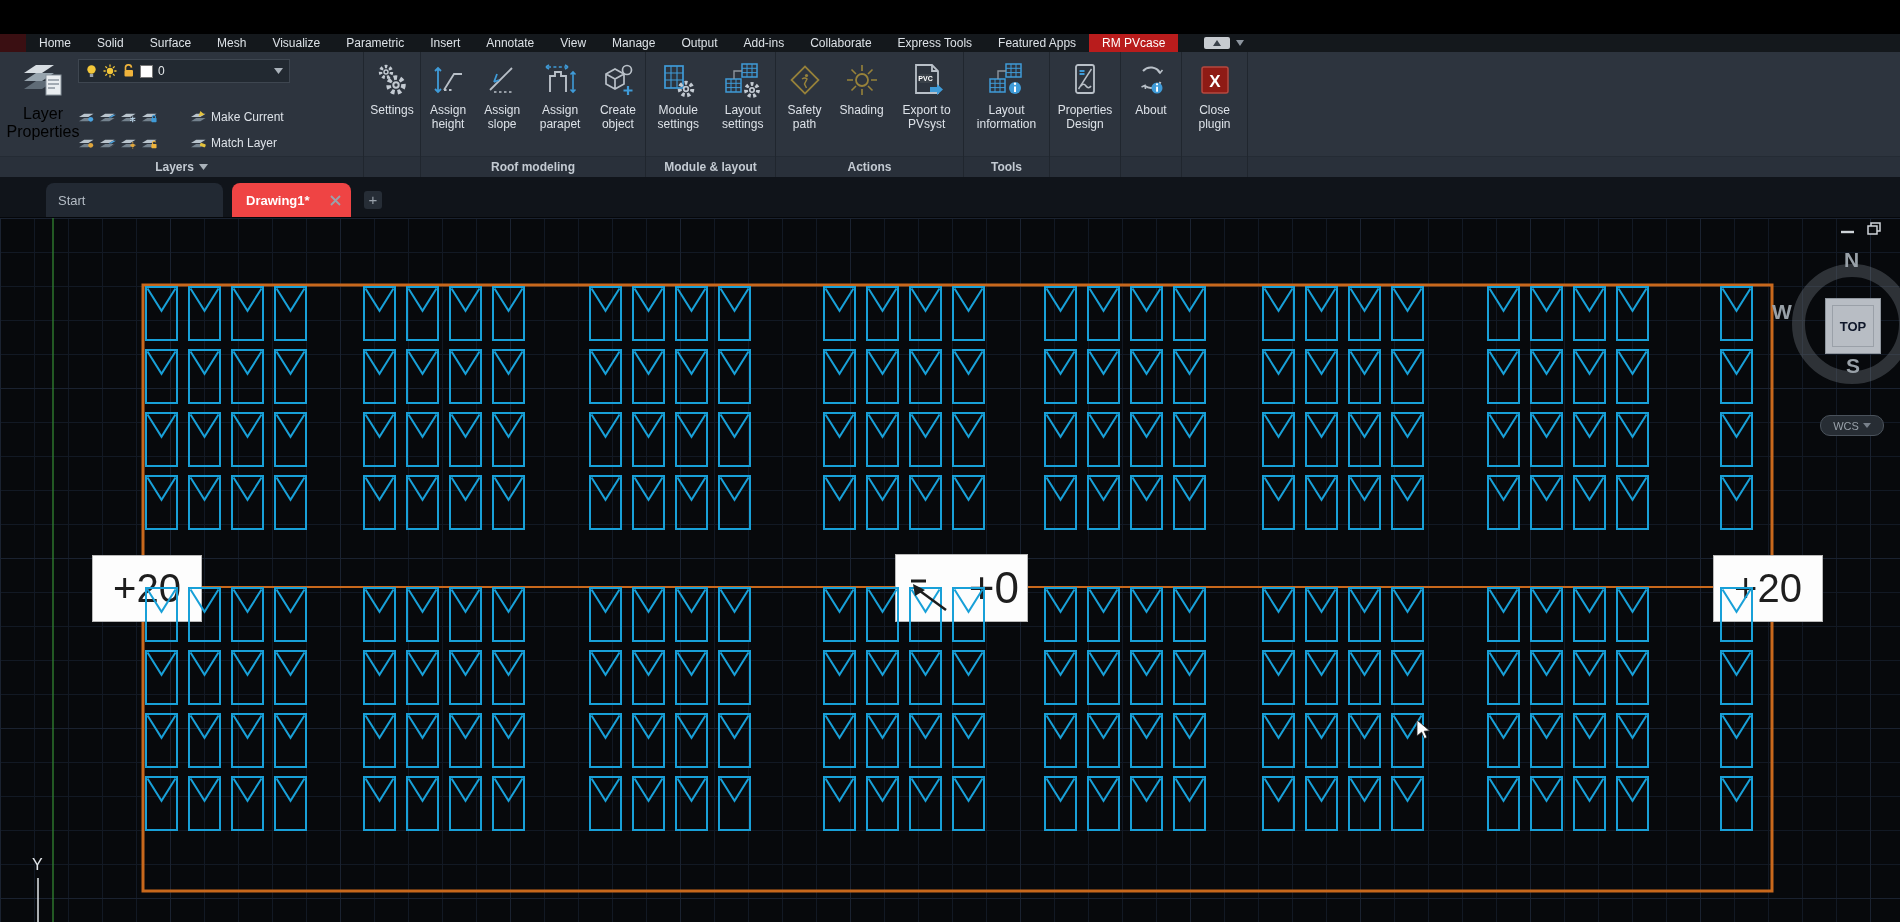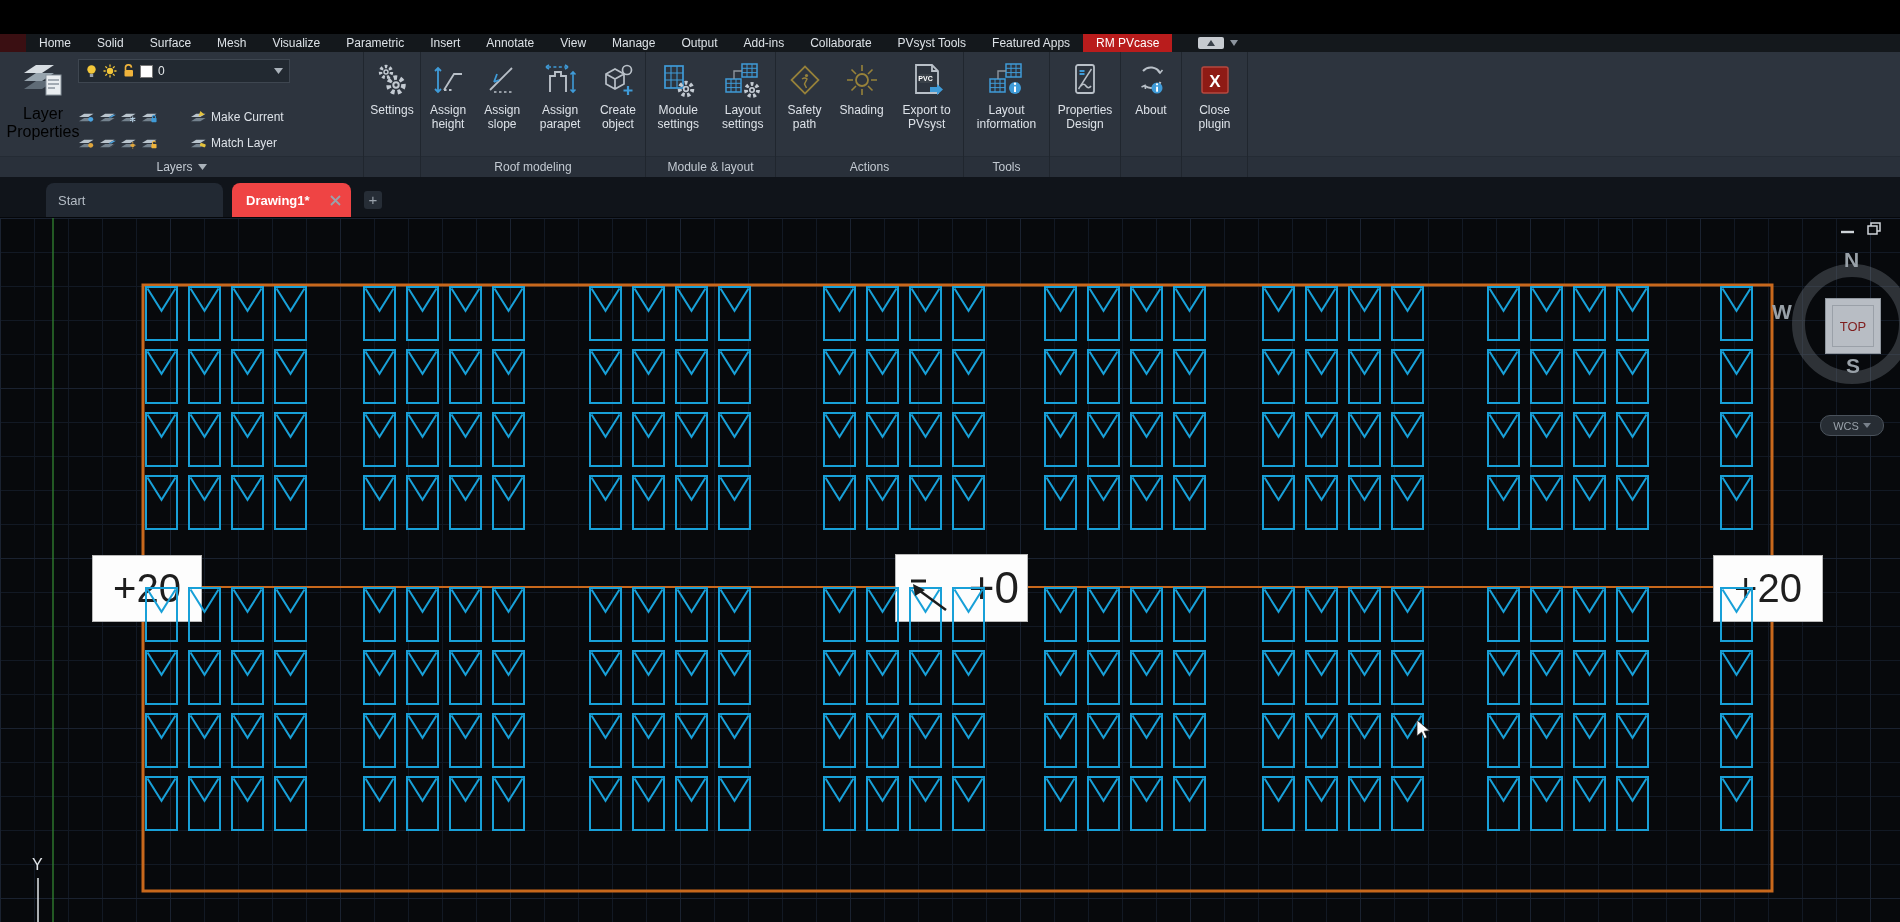--- a/index.html
+++ b/index.html
@@ -12,21 +12,21 @@
   .menu-items{display:flex;align-items:stretch;}
   .menu-tab{padding:0 13px;line-height:18px;white-space:nowrap;cursor:default;}
   .menu-tab.active{background:#b91c1c;color:#fff;}
   .ribbon-collapse{display:flex;align-items:center;gap:6px;margin-left:26px;}
   .collapse-pill{width:26px;height:12px;background:#c7cbd0;border-radius:2px;display:flex;align-items:center;justify-content:center;}
   
   .ribbon{position:absolute;top:18px;left:0;width:100%;height:125px;background:#2d343e;display:flex;z-index:29;}
   .panel{display:flex;flex-direction:column;border-right:1px solid #20262e;box-sizing:border-box;}
   .panel-content{flex:1;display:flex;align-items:stretch;justify-content:space-evenly;position:relative;}
   .panel-label{height:20px;background:#29303a;border-top:1px solid #242b34;color:#c3cad2;
-               font-size:12px;line-height:19px;text-align:center;white-space:nowrap;display:flex;align-items:center;justify-content:center;gap:5px;}
+               font-size:12px;line-height:19px;text-align:center;white-space:nowrap;display:flex;align-items:center;justify-content:center;gap:5px;font-weight:bold;}
   .big-btn{display:flex;flex-direction:column;align-items:center;padding-top:5px;width:58px;cursor:default;}
   .big-btn .ic{height:46px;display:flex;align-items:center;justify-content:center;}
   .big-btn .lbl{font-size:12px;line-height:14px;color:#dde2e8;text-align:center;white-space:nowrap;}
   .w66{width:66px;} .w74{width:74px;} .w84{width:84px;}
   
   .layers-panel .panel-content{display:block;}
   .layerprops{position:absolute;left:6px;top:2px;width:74px;height:100px;display:flex;flex-direction:column;align-items:center;padding-top:3px;}
   .layer-combo{position:absolute;left:78px;top:7px;width:212px;height:24px;background:#222931;border:1px solid #3e4650;
                display:flex;align-items:center;gap:5px;padding:0 6px;box-sizing:border-box;}
   .layer-combo .lc-val{color:#e3e7ea;font-size:12px;flex:1;}
@@ -51,21 +51,21 @@
              z-index:2;font-family:"Liberation Sans",sans-serif;}
   #annotations{position:absolute;inset:0;z-index:2;}
   #modules-svg{z-index:3;} #underlay-svg{z-index:1;} #marker-svg{z-index:4;}
   
   .viewcube{position:absolute;left:1780px;top:34px;width:140px;height:200px;z-index:5;color:#99a1a8;}
   .vc-ring{position:absolute;left:12px;top:12px;width:94px;height:94px;border:13px solid rgba(110,118,127,.38);border-radius:50%;}
   .vc-letter{position:absolute;font-size:21px;font-weight:bold;}
   .vc-face{position:absolute;left:45px;top:46px;width:54px;height:54px;background:#b8bdc4;border:1px solid #8e959d;
            display:flex;align-items:center;justify-content:center;}
   .vc-face-inner{width:40px;height:40px;border:1px solid #9aa0a8;display:flex;align-items:center;justify-content:center;
-                 font-size:13px;font-weight:normal;color:#7f1d1d;}
+                 font-size:13px;font-weight:bold;color:#0f172a;}
   .wcs-pill{position:absolute;left:40px;top:163px;width:62px;height:19px;background:#272d34;border:1px solid #4a525b;
             border-radius:10px;color:#98a0a8;font-size:11px;display:flex;align-items:center;justify-content:center;gap:4px;}
   
   .cmdbar{position:absolute;left:404px;top:714px;width:1148px;height:23px;display:flex;z-index:6;align-items:stretch;}
   .cmd-grip{width:12px;background:#20262d;background-image:radial-gradient(#a9b1b9 1px,transparent 1.2px);
             background-size:6px 6px;background-position:2px 3px;}
   .cmd-darkseg{width:48px;background:#20262d;display:flex;align-items:center;justify-content:space-evenly;}
   .cmd-input{flex:1;background:#cdd0d3;display:flex;align-items:center;gap:6px;padding-left:8px;border-radius:11px;}
   .cmd-icon{width:18px;height:16px;background:#3a414a;border-radius:2px;display:flex;align-items:center;justify-content:center;}
   .cmd-placeholder{font-family:"DejaVu Sans Mono",monospace;font-style:italic;font-size:15px;color:#54585c;letter-spacing:1px;}
@@ -103,21 +103,21 @@
         <div class="menu-tab">Mesh</div>
         <div class="menu-tab">Visualize</div>
         <div class="menu-tab">Parametric</div>
         <div class="menu-tab">Insert</div>
         <div class="menu-tab">Annotate</div>
         <div class="menu-tab">View</div>
         <div class="menu-tab">Manage</div>
         <div class="menu-tab">Output</div>
         <div class="menu-tab">Add-ins</div>
         <div class="menu-tab">Collaborate</div>
-        <div class="menu-tab">PVsyst Tools</div>
+        <div class="menu-tab">Express Tools</div>
         <div class="menu-tab">Featured Apps</div>
         <div class="menu-tab active">RM PVcase</div>
       </div>
     <div class="ribbon-collapse">
       <span class="collapse-pill">
         <svg width="8" height="6">
             <path d="M4 0 L8 6 H0 Z" fill="#3a4149"></path>
           </svg>
       </span>
       <svg width="8" height="6">

